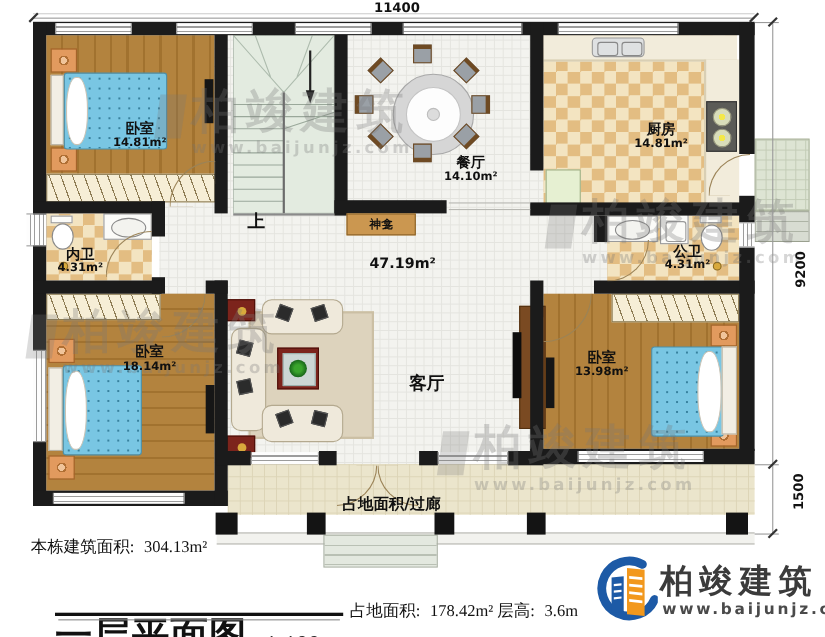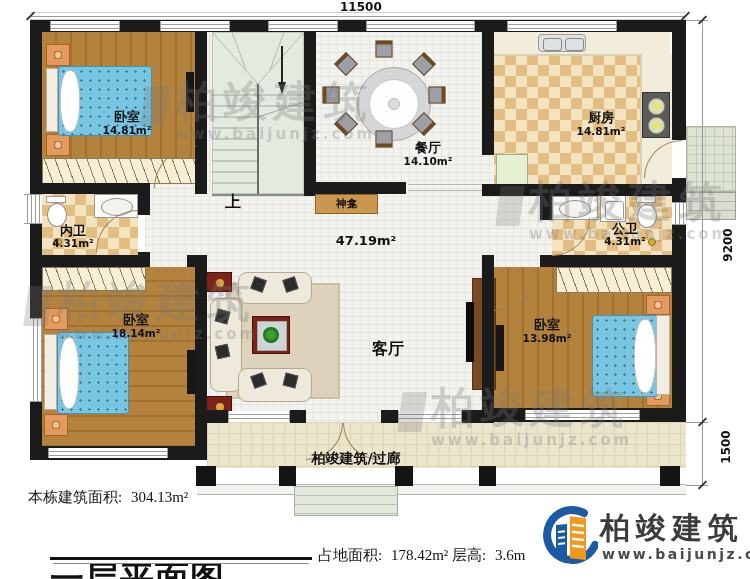--- a/index.html
+++ b/index.html
@@ -268,26 +268,26 @@
   <div class="label rarea" style="left:73px;top:243px;">4.31m²</div>
   <div class="label rname" style="left:625px;top:229px;">公卫</div>
   <div class="label rarea" style="left:625px;top:241px;">4.31m²</div>
   <div class="label rname" style="left:136px;top:320px;">卧室</div>
   <div class="label rarea" style="left:136px;top:333px;">18.14m²</div>
   <div class="label rname" style="left:547px;top:325px;">卧室</div>
   <div class="label rarea" style="left:547px;top:338px;">13.98m²</div>
   <div class="label" style="left:233px;top:202px;font-size:16px;">上</div>
   <div class="label" style="left:366px;top:240px;font-size:13px;">47.19m²</div>
   <div class="label" style="left:388px;top:349px;font-size:16px;">客厅</div>
-  <div class="label" style="left:356px;top:459px;font-size:14px;">柏竣建筑/过廊</div>
+  <div class="label" style="left:356px;top:459px;font-size:14px;">占地面积/过廊</div>
 
   <div class="dimline" style="left:30px;top:16px;width:656px;height:1px;"></div>
   <div class="dimtick" style="left:25px;top:15px;"></div>
   <div class="dimtick" style="left:680px;top:15px;"></div>
-  <div class="dimlabel" style="left:340px;top:0px;">11500</div>
+  <div class="dimlabel" style="left:340px;top:0px;">11400</div>
   <div class="dimline" style="left:702px;top:20px;width:1px;height:402px;"></div>
   <div class="dimline" style="left:702px;top:422px;width:1px;height:64px;"></div>
   <div class="dimline" style="left:686px;top:20px;width:22px;height:1px;"></div>
   <div class="dimline" style="left:686px;top:422px;width:22px;height:1px;"></div>
   <div class="dimline" style="left:686px;top:485px;width:22px;height:1px;"></div>
   <div class="dimtick" style="left:697px;top:19px;"></div>
   <div class="dimtick" style="left:697px;top:421px;"></div>
   <div class="dimtick" style="left:697px;top:484px;"></div>
   <div class="dimlabel vtext label" style="left:728px;top:245px;">9200</div>
   <div class="dimlabel vtext label" style="left:726px;top:447px;">1500</div>

